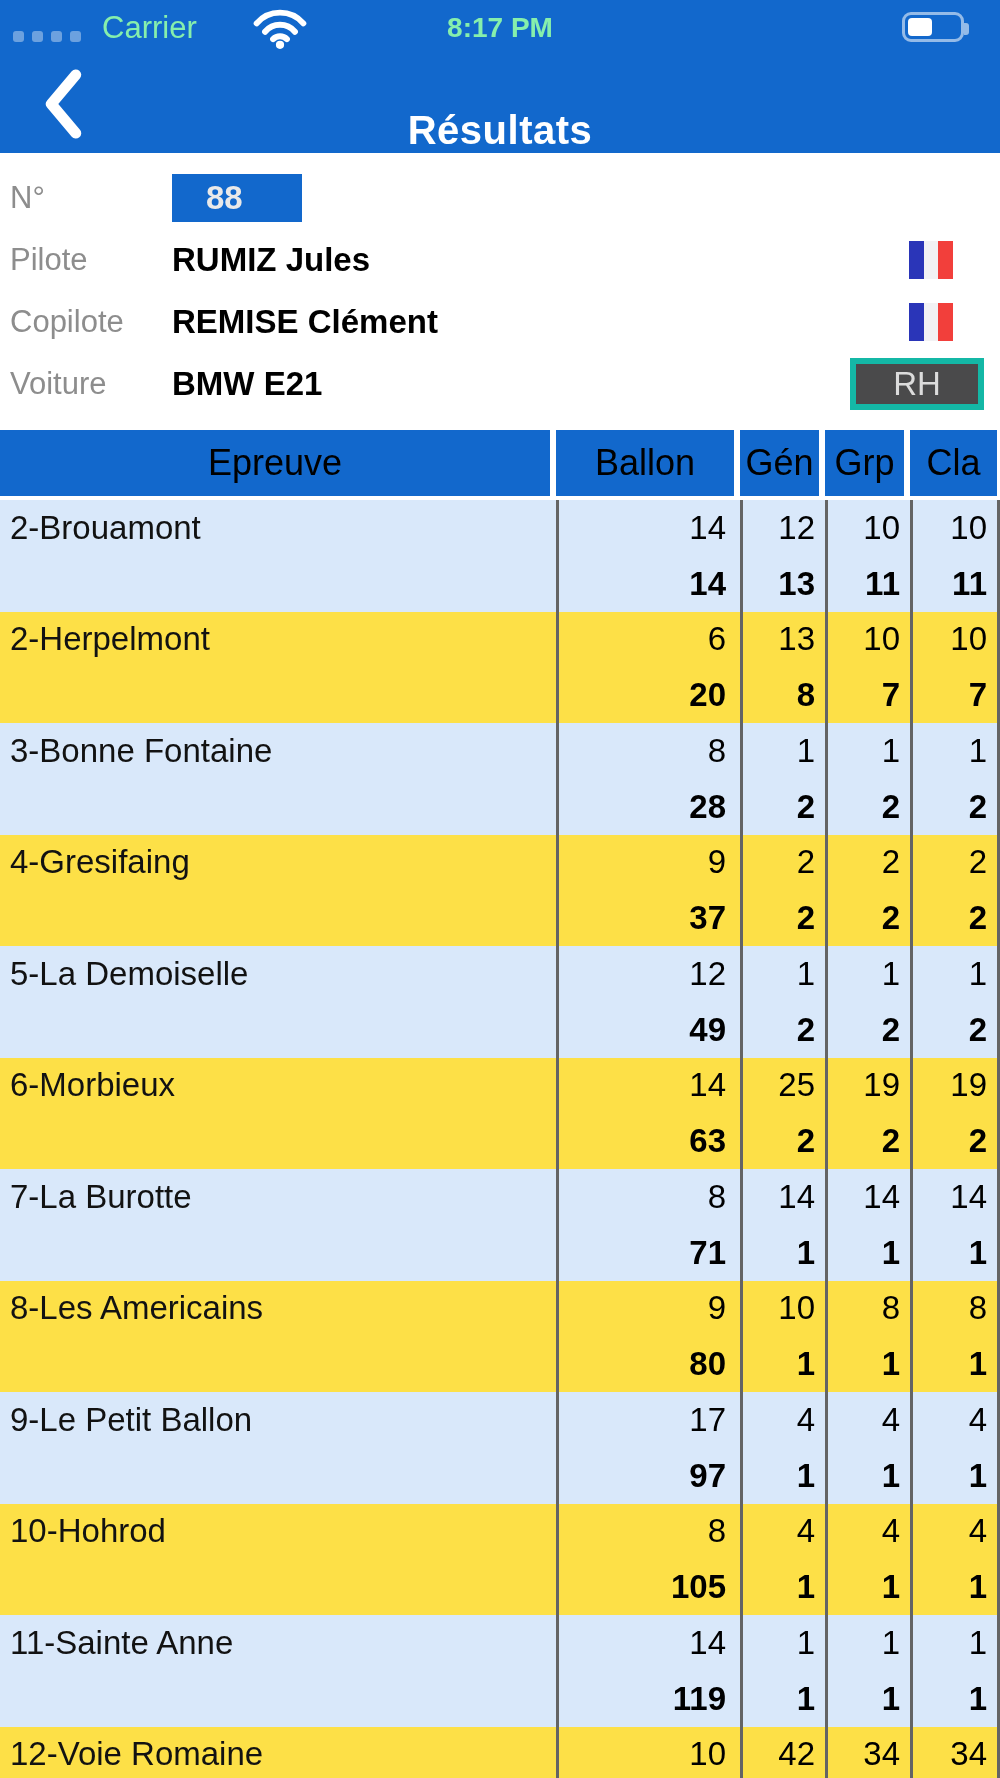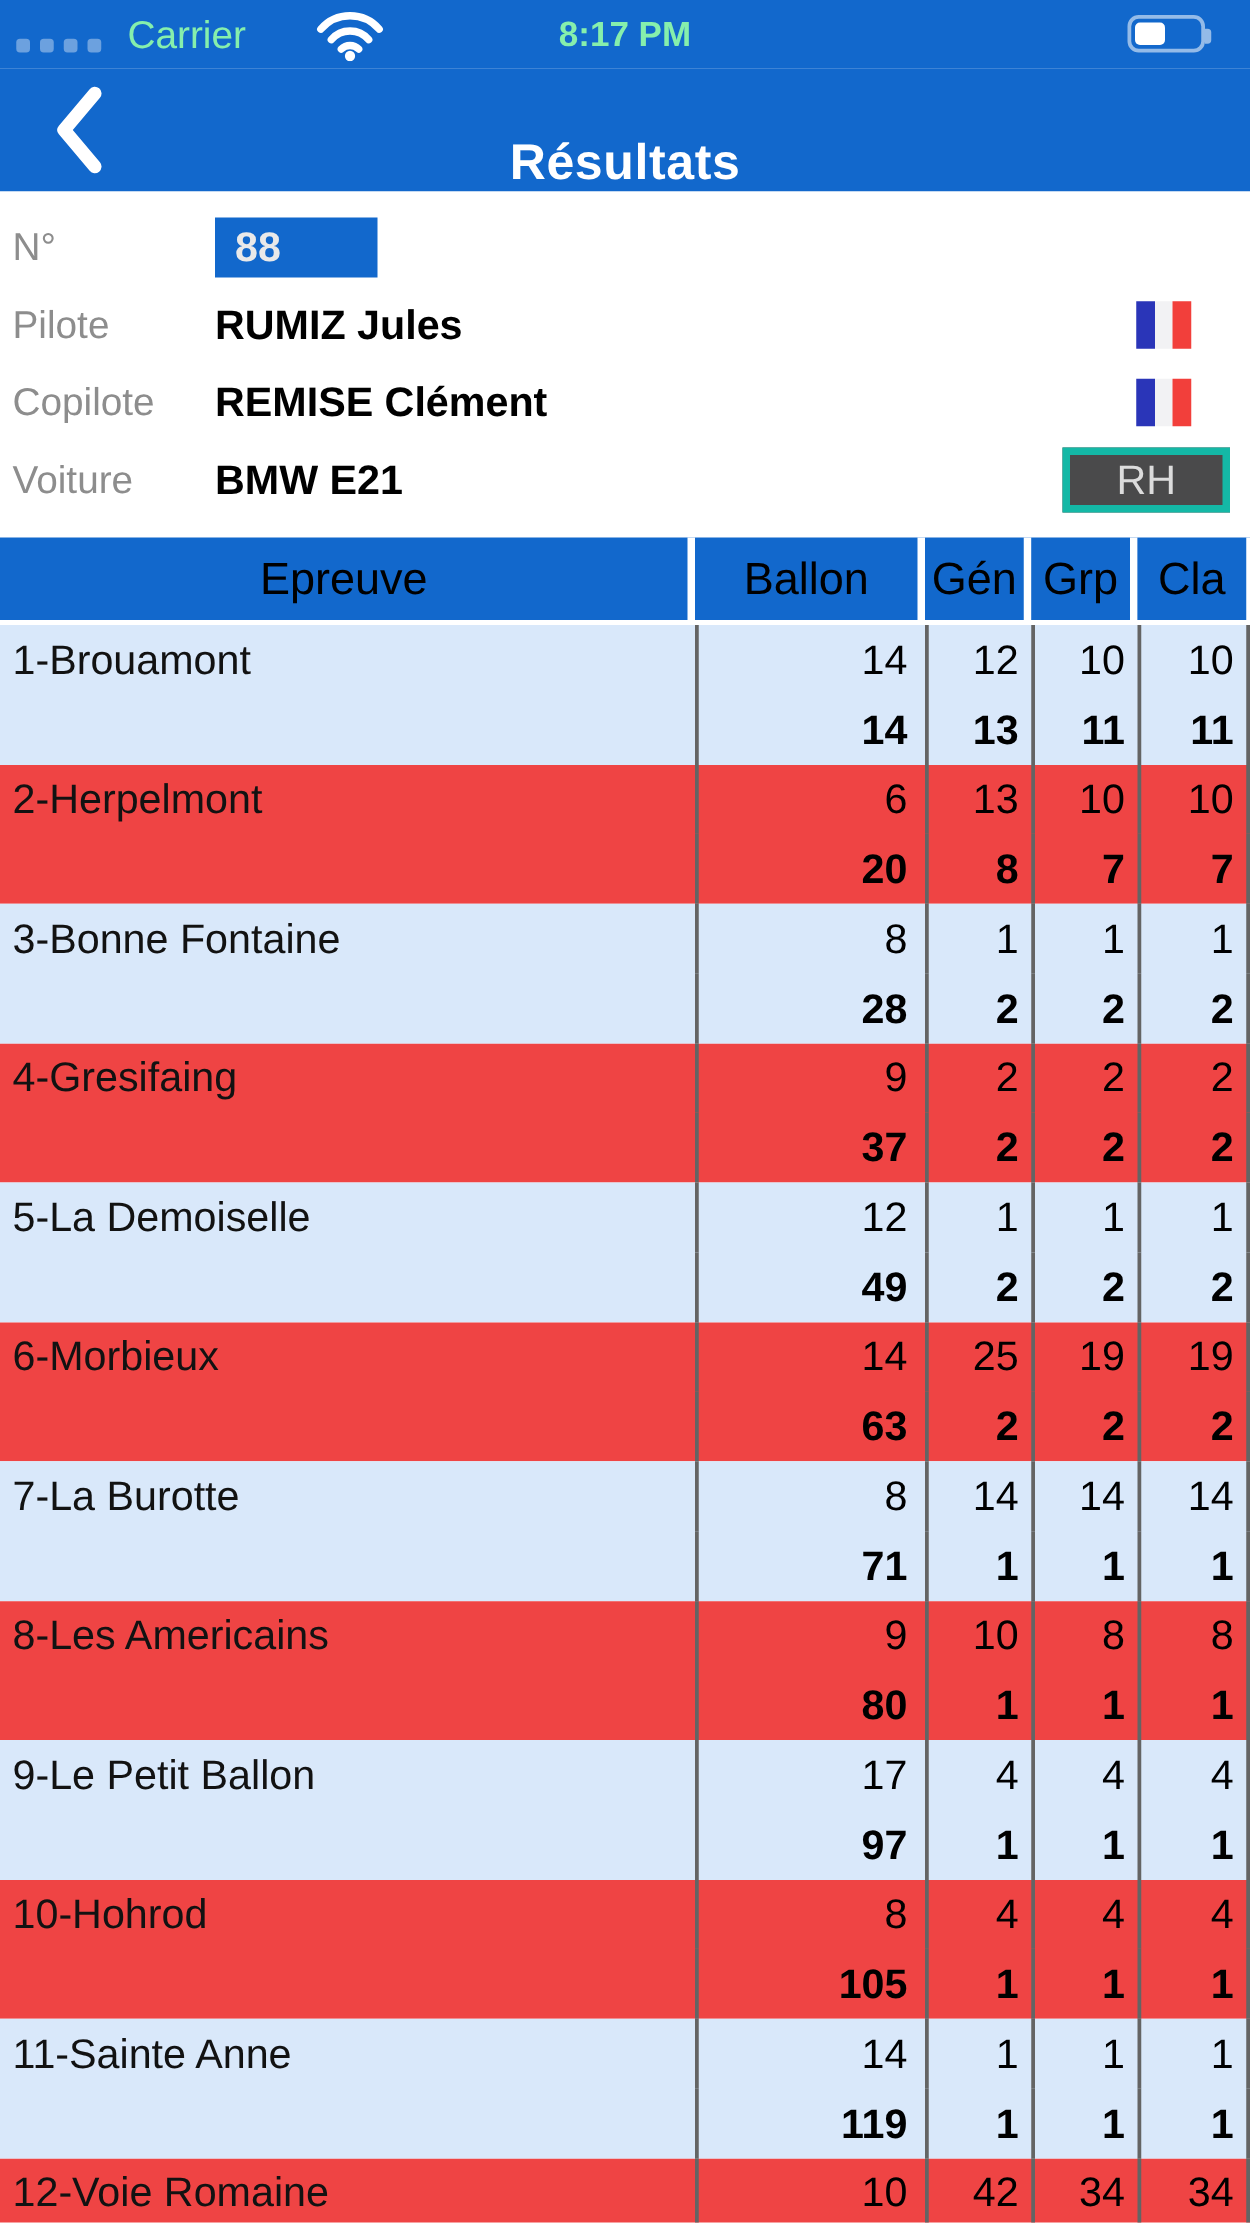--- a/index.html
+++ b/index.html
@@ -33,40 +33,40 @@
   .back-btn{position:absolute;left:42px;top:12px;width:60px;height:76px;
     display:flex;align-items:center;background:none;border:none;cursor:pointer;}
   .nav-title{color:#fff;font-size:40px;font-weight:700;letter-spacing:.5px;}
 
   
   .info{padding-top:14px;background:#fff;}
   .inforow{height:62px;display:flex;align-items:center;position:relative;padding-left:10px;}
   .flabel{width:162px;color:var(--label-gray);font-size:31px;flex:none;}
   .fvalue{font-size:33px;font-weight:700;color:#000;}
   .numbox{width:130px;height:48px;background:var(--blue);color:#e9e9e9;
-    font-size:33px;font-weight:700;display:flex;align-items:center;padding-left:16px;border:none;}
+    font-size:33px;font-weight:700;display:flex;align-items:center;padding-left:34px;border:none;}
   .flag{position:absolute;right:47px;top:50%;transform:translateY(-50%);
     width:44px;height:38px;display:flex;}
   .flag i{flex:1;}
   .flag .b{background:#2a35b8;}
   .flag .w{background:#f2f2f4;}
   .flag .r{background:#f23f3b;}
   .badge{position:absolute;right:16px;top:50%;transform:translateY(-50%);
     width:134px;height:52px;background:var(--badge-bg);border:6px solid #14b8a6;
     color:#dcdcdc;font-size:33px;display:flex;align-items:center;justify-content:center;}
 
   
   .thead{margin-top:15px;display:grid;grid-template-columns:556px 184px 85px 85px 90px;height:66px;}
   .th{background:var(--blue);color:#000000;font-size:36px;
     display:flex;align-items:center;justify-content:center;border-right:6px solid #fff;}
   .th:last-child{border-right:3px solid #fff;}
 
   .tbody{margin-top:4px;}
   .row{display:grid;grid-template-columns:556px 184px 85px 85px 90px;
-    grid-template-rows:55.75px 55.75px;background:#ef4444;}
+    grid-template-rows:55.75px 55.75px;background:#fde047;}
   .row.alt{background:var(--row-alt);}
   .r1{grid-row:1;} .r2{grid-row:2;}
   .c1{grid-column:1;} .c2{grid-column:2;} .c3{grid-column:3;} .c4{grid-column:4;} .c5{grid-column:5;}
   .cell-name{display:flex;align-items:center;padding-left:10px;font-size:33px;color:#121212;}
   .num{display:flex;align-items:center;justify-content:flex-end;font-size:33px;color:#000;
     border-left:3px solid var(--sep);}
   .c2.num{padding-right:14px;}
   .c3.num,.c4.num{padding-right:10px;}
   .c5.num{padding-right:10px;border-right:3px solid var(--sep);}
   .cumul{font-weight:700;}
@@ -141,21 +141,21 @@
 <div class="thead">
   <div class="th">Epreuve</div>
   <div class="th">Ballon</div>
   <div class="th">Gén</div>
   <div class="th">Grp</div>
   <div class="th">Cla</div>
 </div>
 
 <div class="tbody">
     <div class="row alt">
-    <div class="cell-name r1 c1">1-Brouamont</div>
+    <div class="cell-name r1 c1">2-Brouamont</div>
     <div class="num r1 c2">14</div>
     <div class="num r1 c3">12</div>
     <div class="num r1 c4">10</div>
     <div class="num r1 c5">10</div>
     <div class="num r2 c2 cumul">14</div>
     <div class="num r2 c3 cumul">13</div>
     <div class="num r2 c4 cumul">11</div>
     <div class="num r2 c5 cumul">11</div>
   </div>
     <div class="row">

